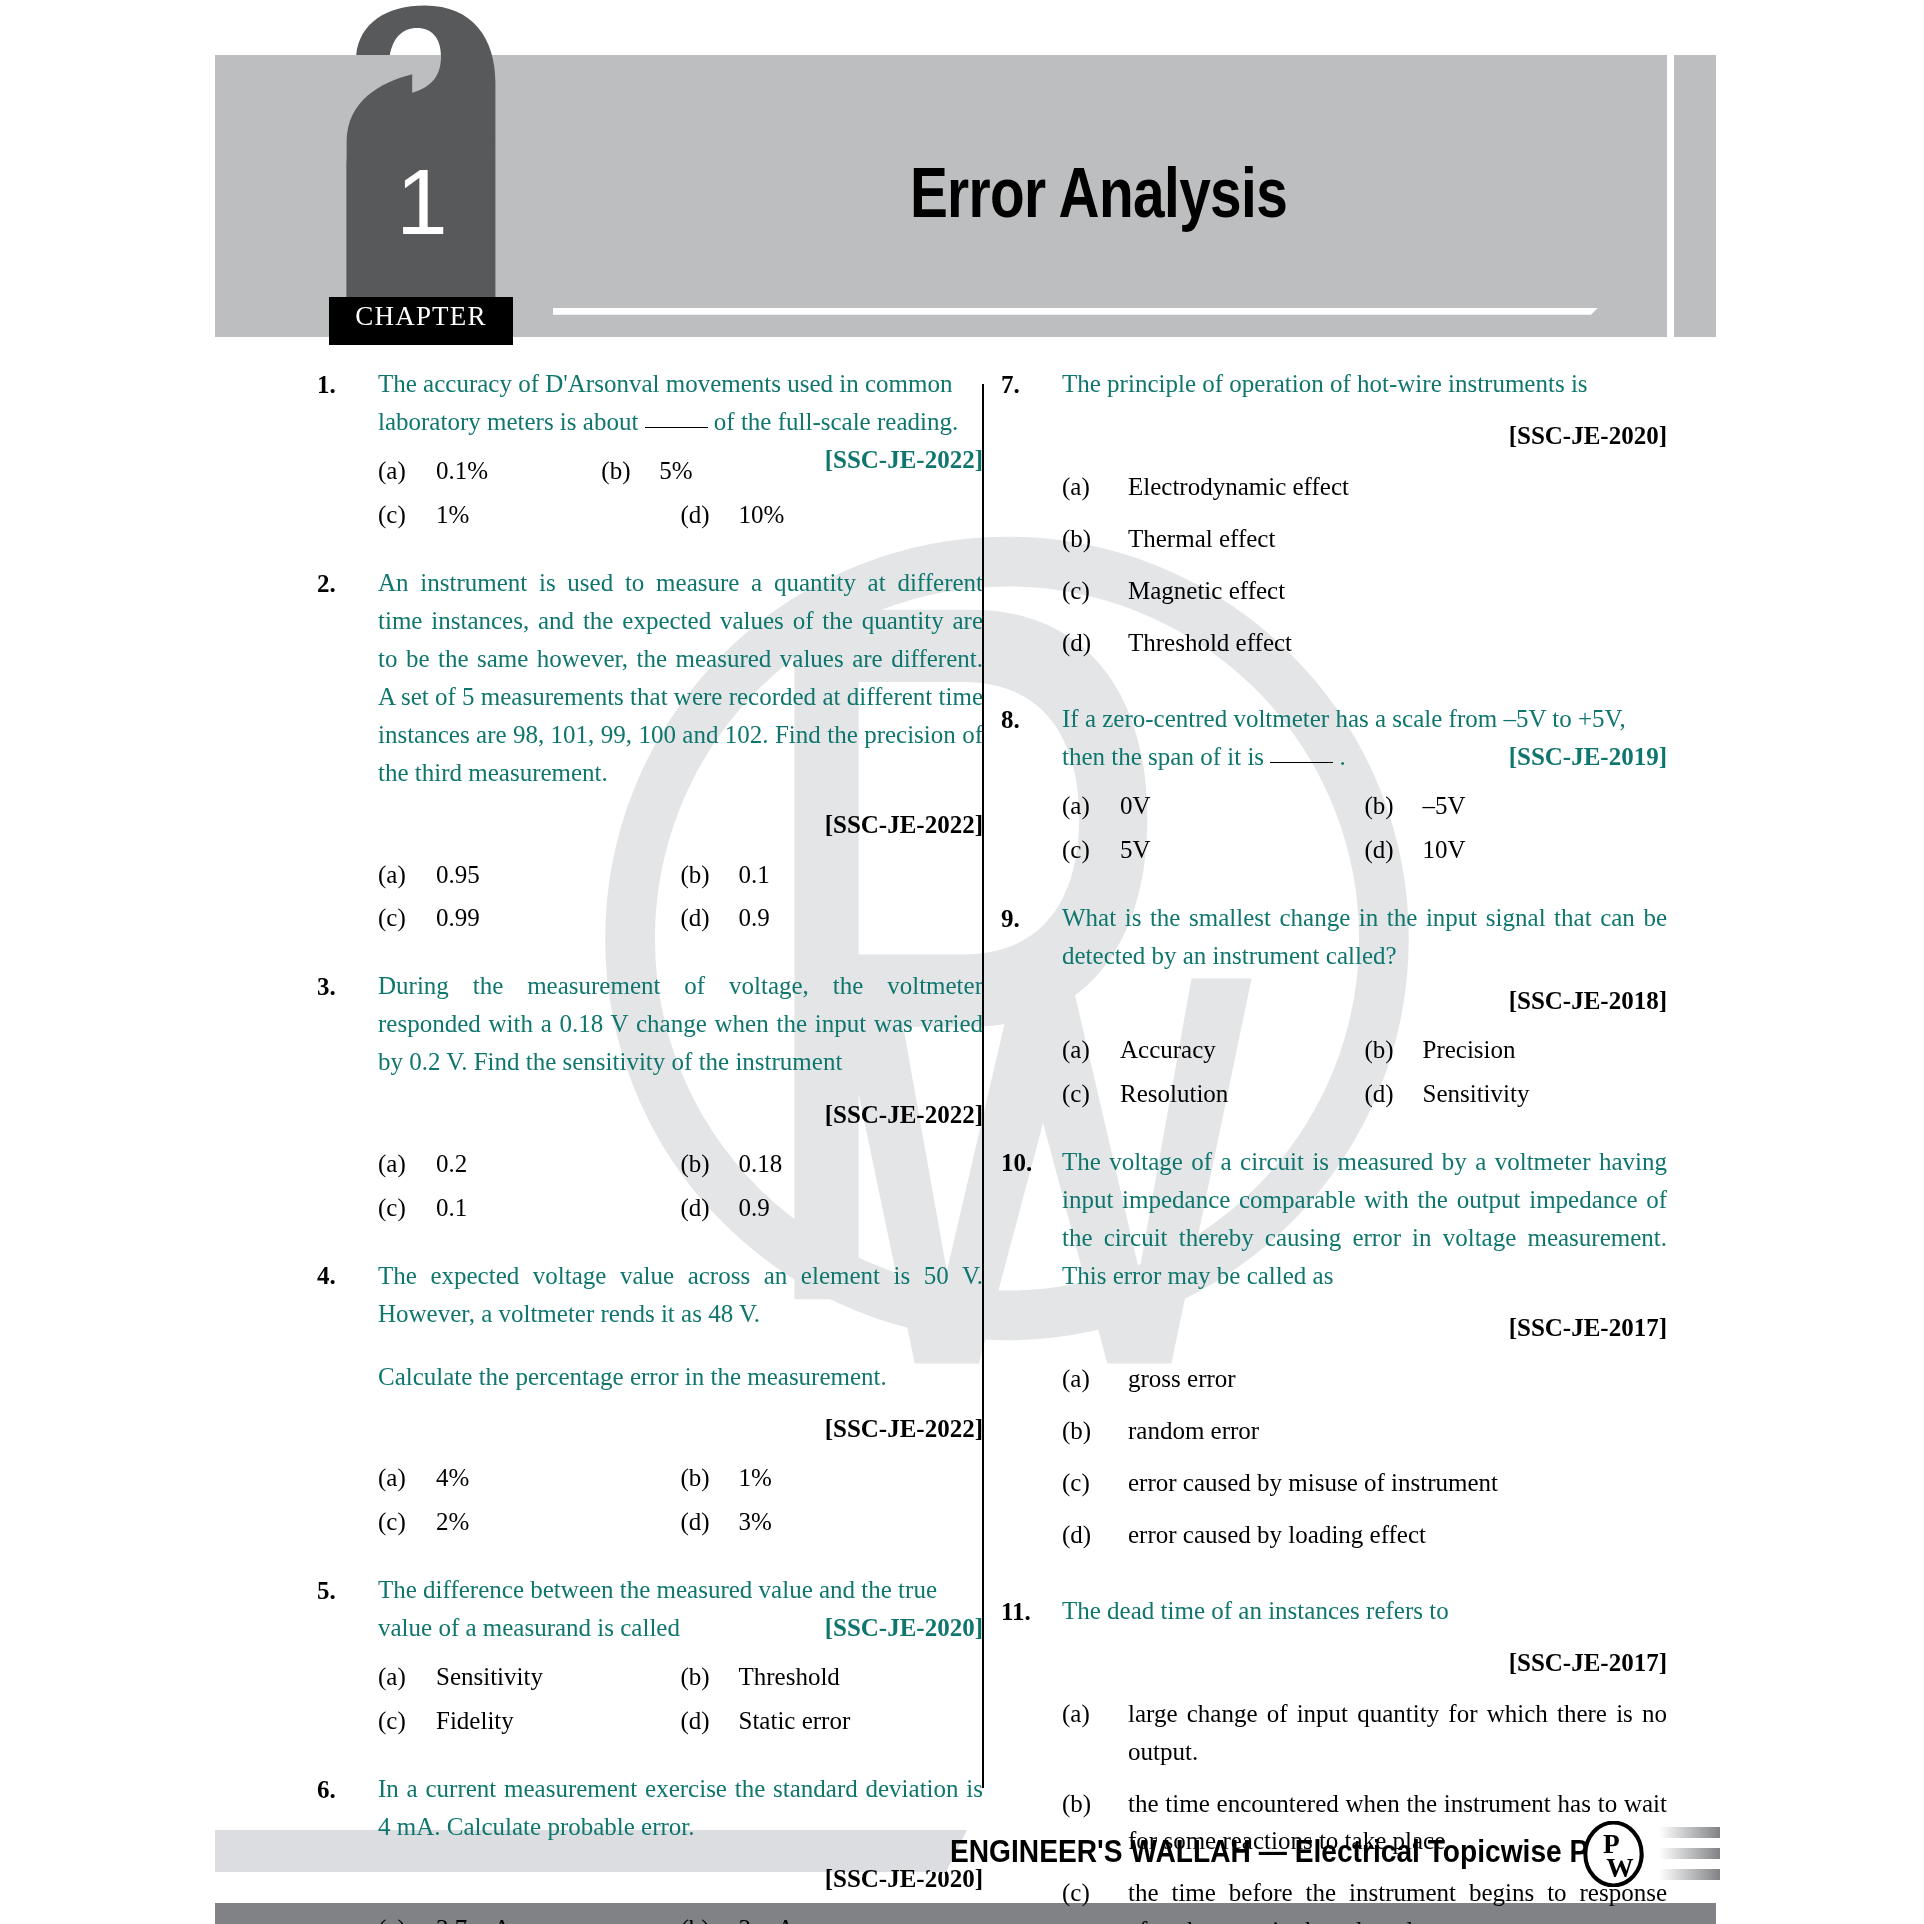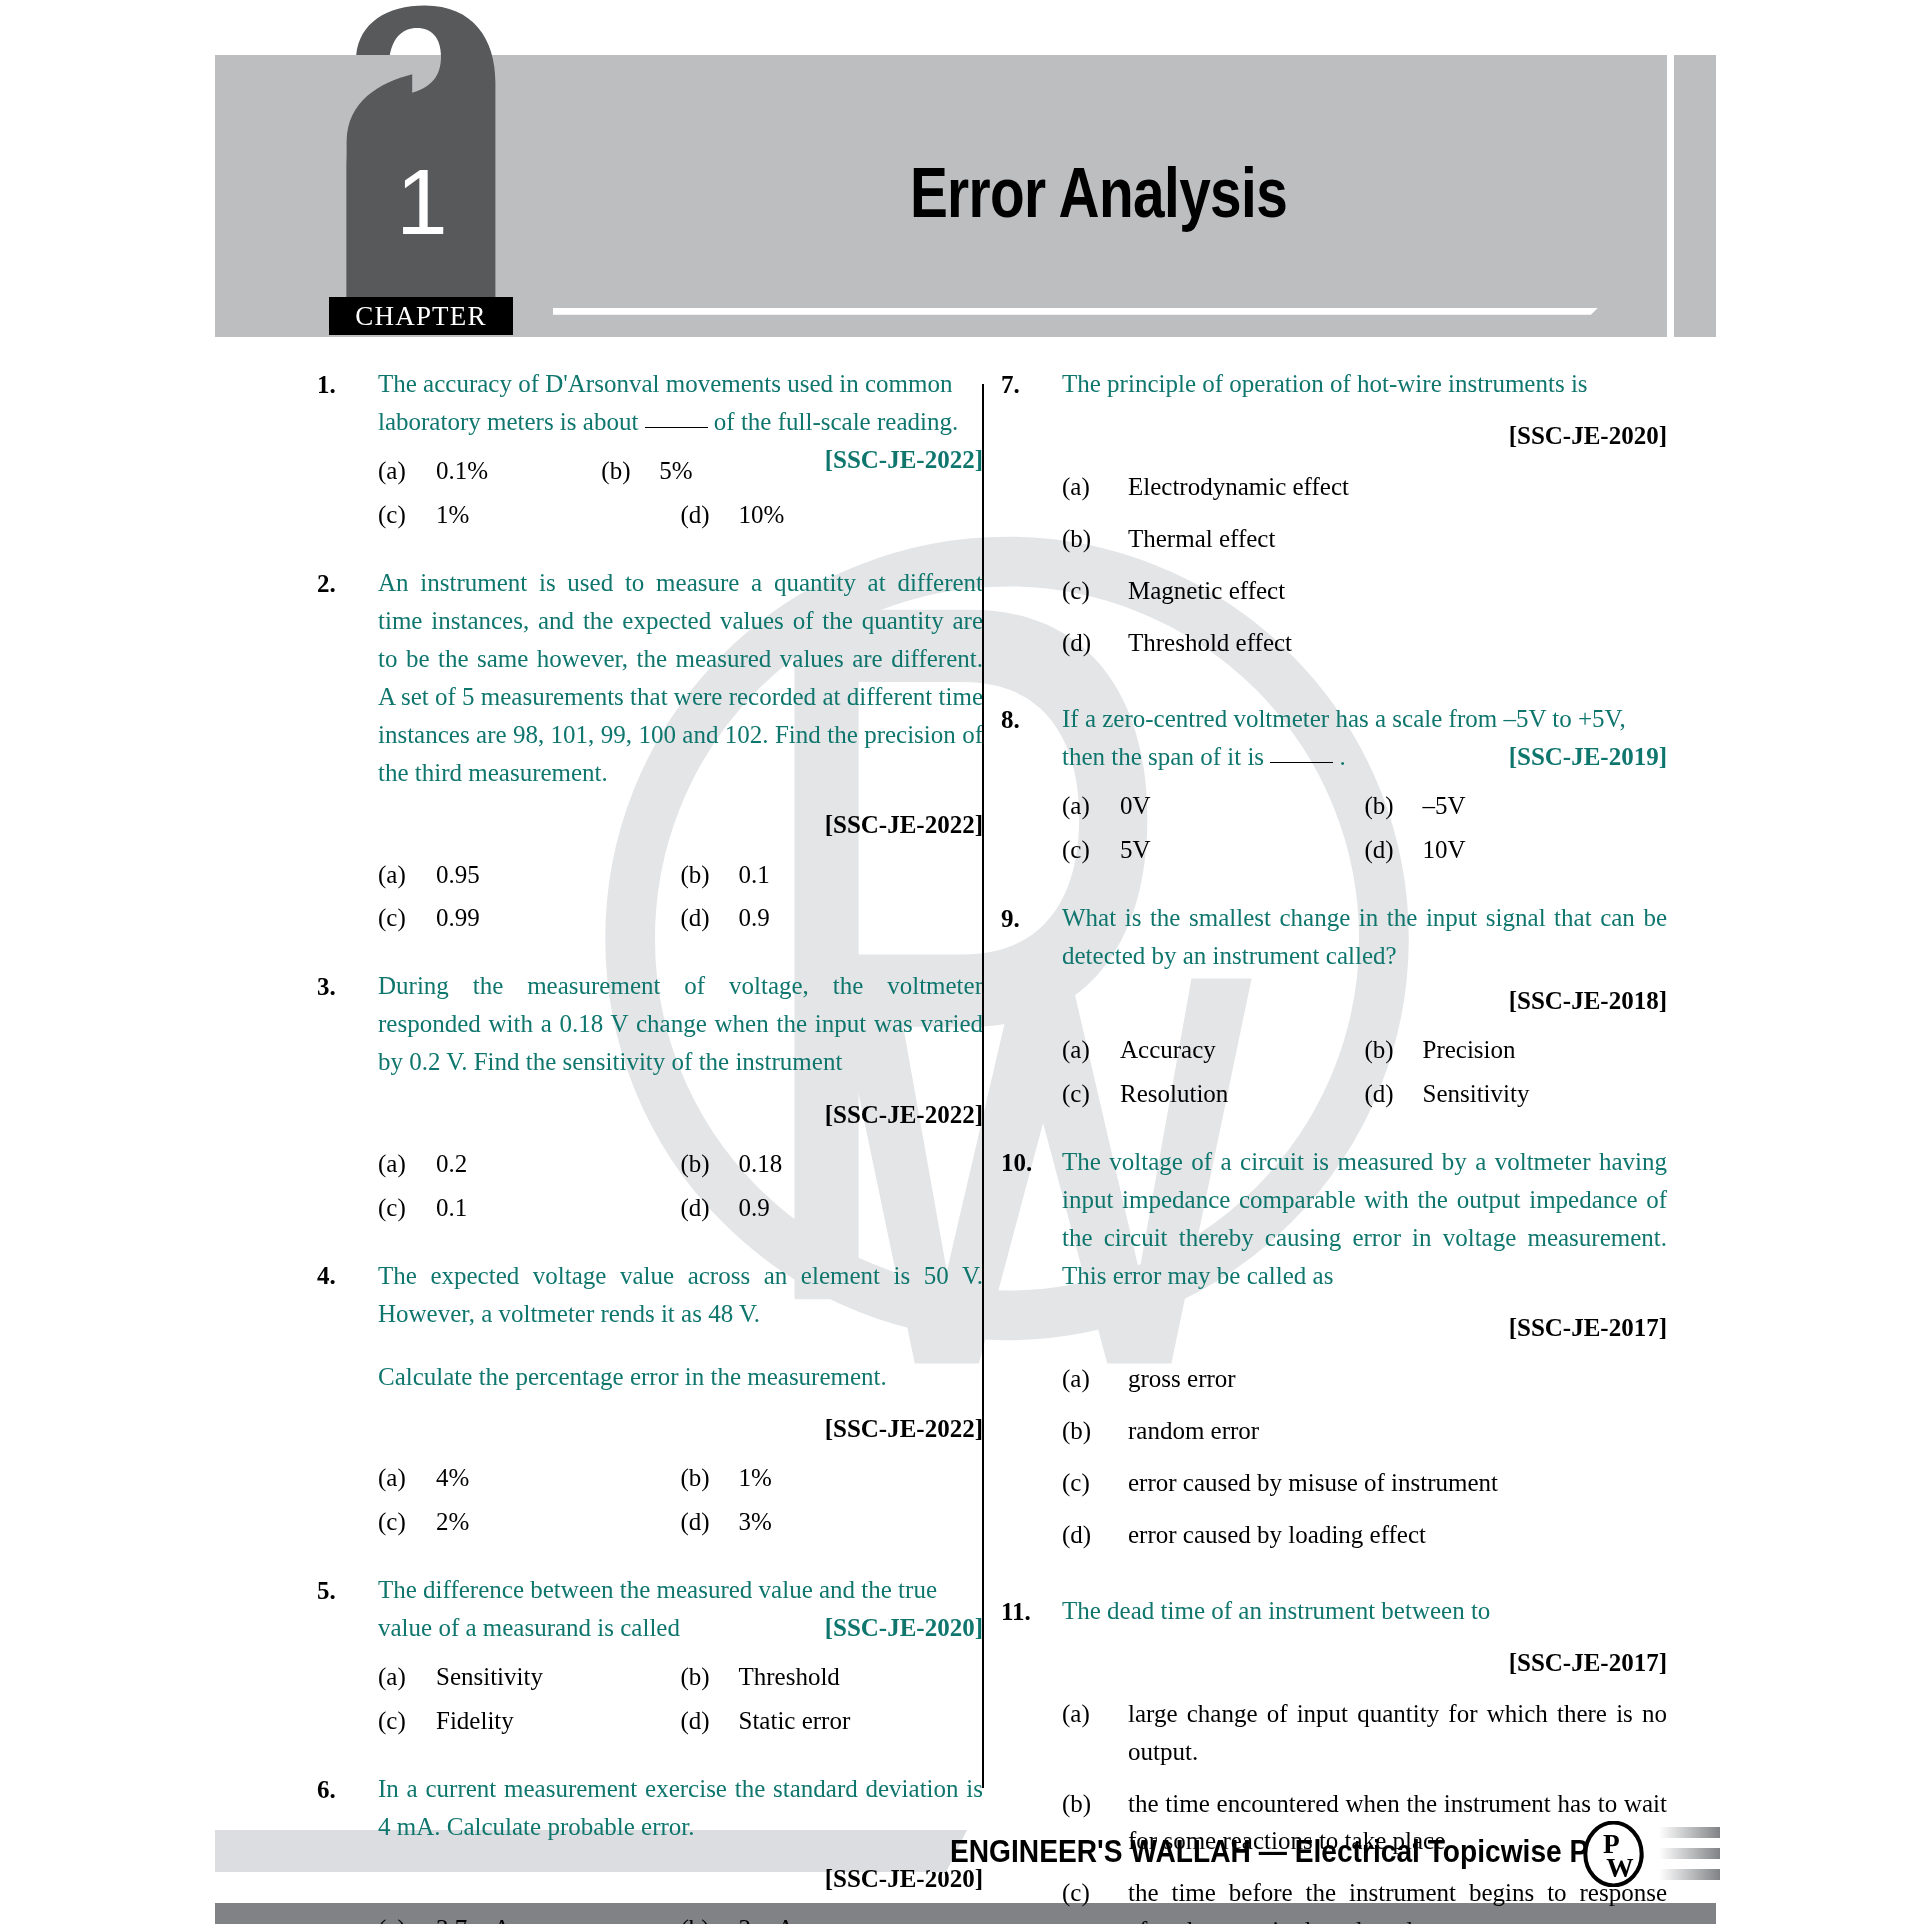--- a/index.html
+++ b/index.html
@@ -91,21 +91,21 @@
     color: #ffffff;
     z-index: 8;
     line-height: 1;
     letter-spacing: -1.6px;
   }
   #chapter-label {
     position: absolute;
     left: 329px;
     top: 297px;
     width: 184px;
-    height: 38px;
+    height: 48px;
     background: #000000;
     color: #ffffff;
     font-family: "Liberation Serif", "DejaVu Serif", serif;
     font-size: 27px;
     letter-spacing: 1.2px;
     text-align: center;
     line-height: 38px;
     z-index: 9;
   }
 
@@ -586,21 +586,21 @@
               <div class="opt opt-full">
                 <div class="opt-key wide">(d)</div>
                 <div class="opt-val nojust">error caused by loading effect</div>
               </div>
             </div>
           </div>
         </div>
         <div class="q">
           <div class="q-num">11.</div>
           <div class="q-body">
-            <div class="q-text">The dead time of an instrument between to</div>
+            <div class="q-text">The dead time of an instances refers to</div>
             <div class="q-src" style="margin-top: 14.4px;">[SSC-JE-2017]</div>
             <div class="opts opt-stack">
               <div class="opt opt-full">
                 <div class="opt-key wide">(a)</div>
                 <div class="opt-val">large change of input quantity for which there is no output.</div>
               </div>
               <div class="opt opt-full">
                 <div class="opt-key wide">(b)</div>
                 <div class="opt-val">the time encountered when the instrument has to wait for some reactions to take place.</div>
               </div>

